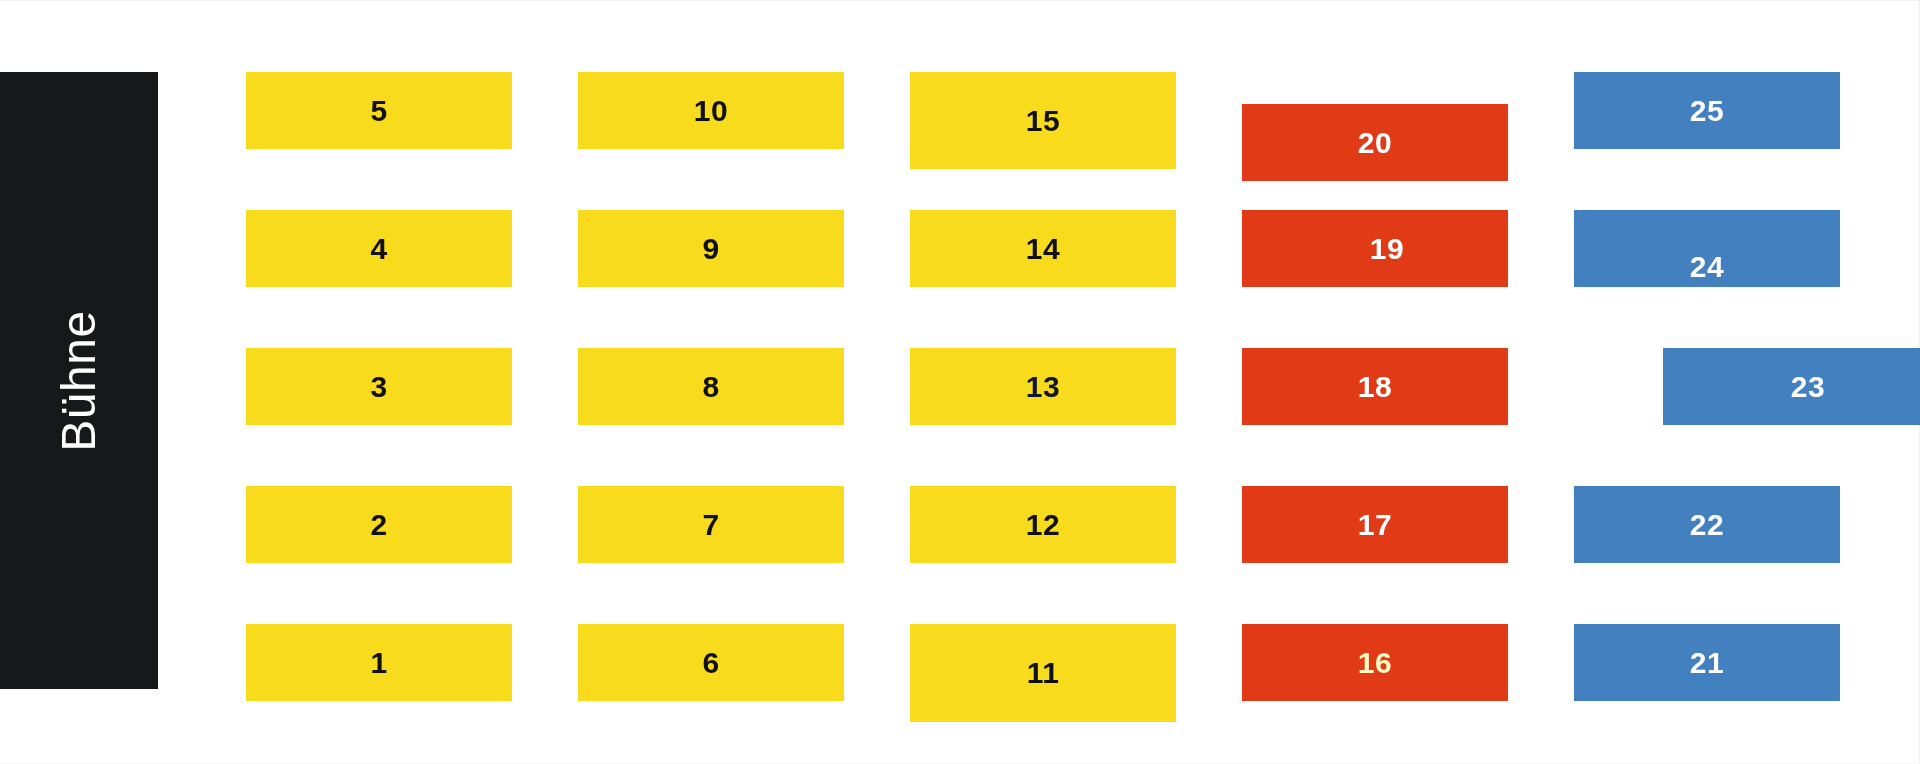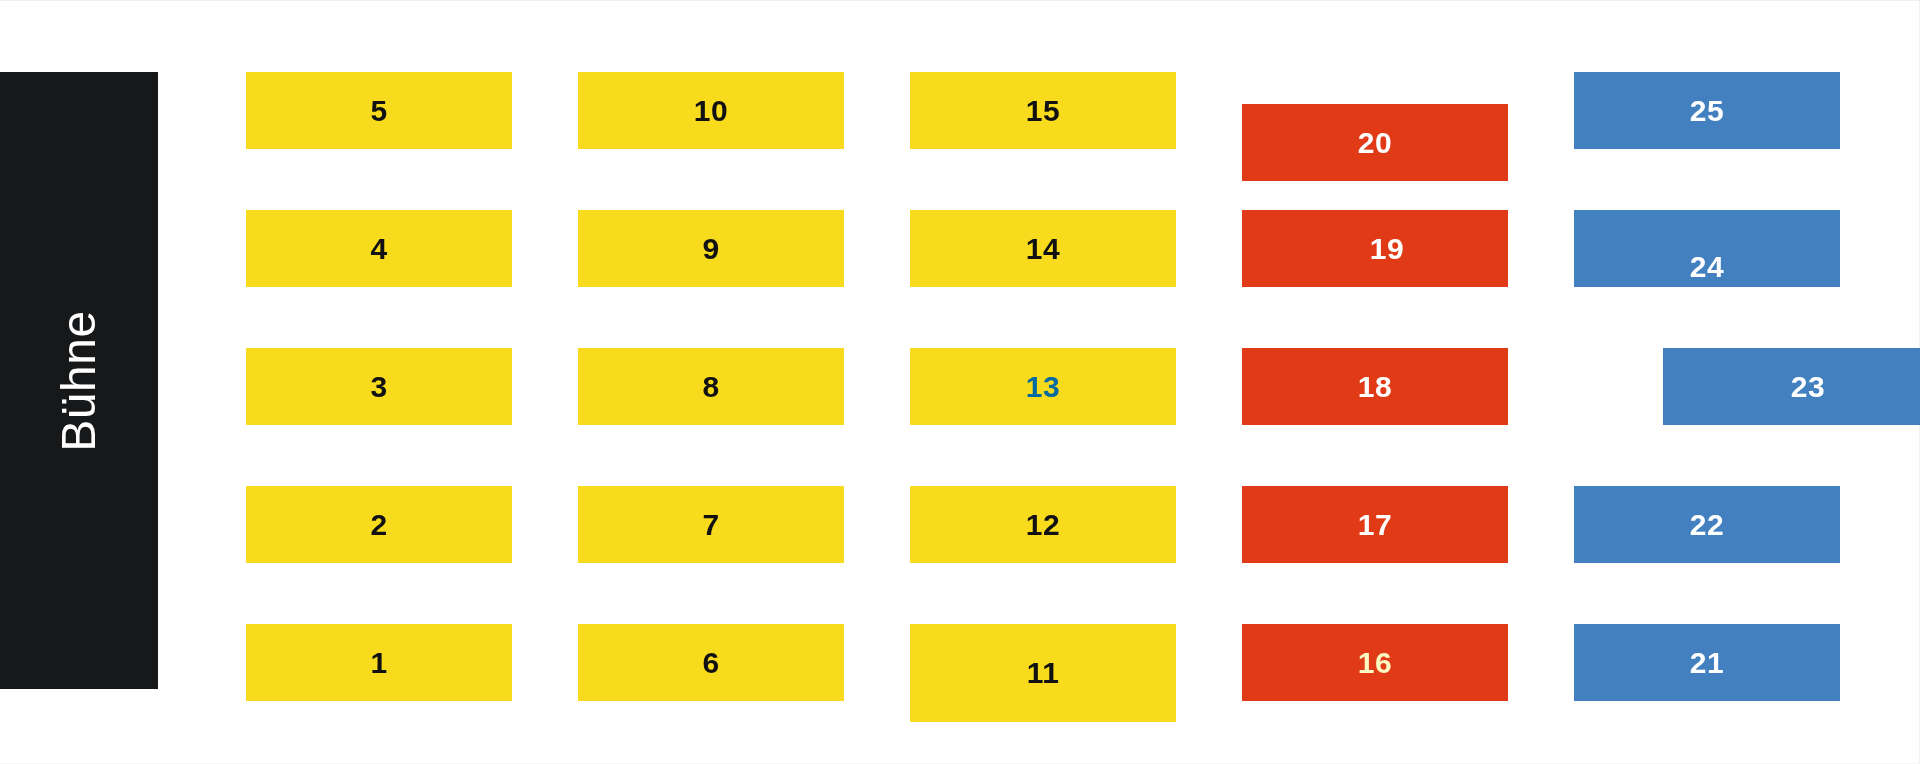--- a/index.html
+++ b/index.html
@@ -108,28 +108,28 @@
       </div>
       <div class="seat-block" style="left: 578px; top: 347px; width: 266px; height: 77px; background: rgb(247, 219, 28);">
         <span class="seat-number" style="color: rgb(17, 17, 17);">8</span>
       </div>
       <div class="seat-block" style="left: 578px; top: 485px; width: 266px; height: 77px; background: rgb(247, 219, 28);">
         <span class="seat-number" style="color: rgb(17, 17, 17);">7</span>
       </div>
       <div class="seat-block" style="left: 578px; top: 623px; width: 266px; height: 77px; background: rgb(247, 219, 28);">
         <span class="seat-number" style="color: rgb(17, 17, 17);">6</span>
       </div>
-      <div class="seat-block" style="left: 910px; top: 71px; width: 266px; height: 77px; background: rgb(247, 219, 28);">
+      <div class="seat-block" style="left: 910px; top: 71px; width: 266px; height: 97px; background: rgb(247, 219, 28);">
         <span class="seat-number" style="color: rgb(17, 17, 17);">15</span>
       </div>
       <div class="seat-block" style="left: 910px; top: 209px; width: 266px; height: 77px; background: rgb(247, 219, 28);">
         <span class="seat-number" style="color: rgb(17, 17, 17);">14</span>
       </div>
       <div class="seat-block" style="left: 910px; top: 347px; width: 266px; height: 77px; background: rgb(247, 219, 28);">
-        <span class="seat-number" style="color: #0369a1;">13</span>
+        <span class="seat-number" style="color: #0f172a;">13</span>
       </div>
       <div class="seat-block" style="left: 910px; top: 485px; width: 266px; height: 77px; background: rgb(247, 219, 28);">
         <span class="seat-number" style="color: rgb(17, 17, 17);">12</span>
       </div>
       <div class="seat-block" style="left: 910px; top: 623px; width: 266px; height: 98px; background: rgb(247, 219, 28);">
         <span class="seat-number" style="color: rgb(17, 17, 17);">11</span>
       </div>
       <div class="seat-block" style="left: 1242px; top: 71px; width: 266px; height: 77px; background: rgb(224, 58, 23); margin-top: 32px;">
         <span class="seat-number" style="color: rgb(255, 255, 255);">20</span>
       </div>

